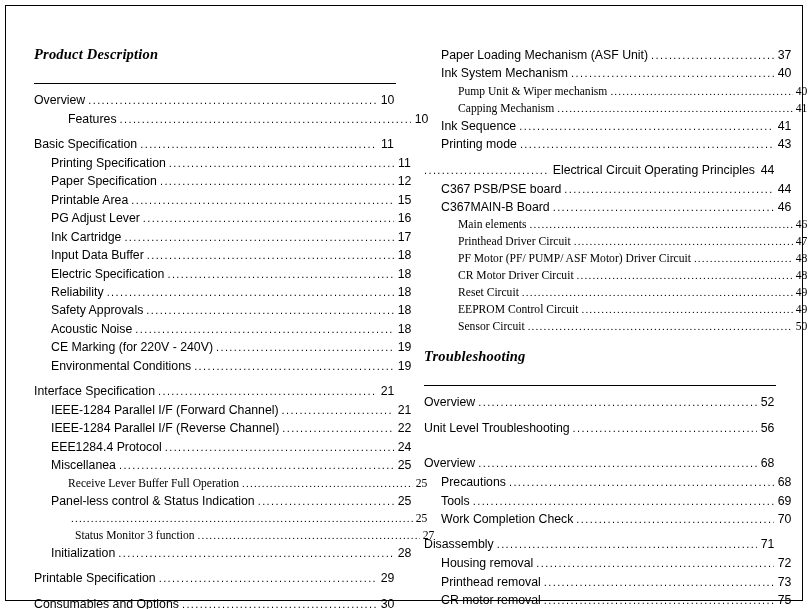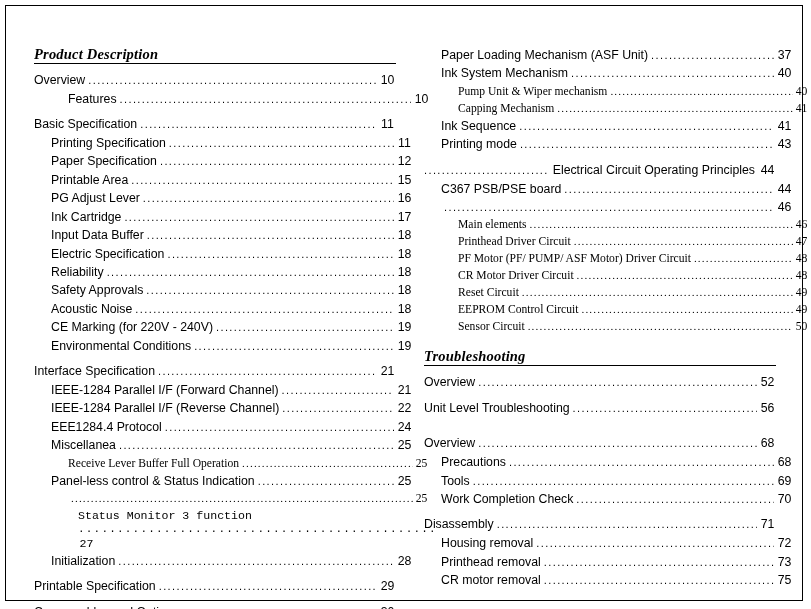--- a/index.html
+++ b/index.html
@@ -43,21 +43,21 @@
   .col-right { width: 394px; padding: 40px 28px 0 14px; }
 
   
   .section-head {
     font-family: "Liberation Serif", "DejaVu Serif", serif;
     font-style: italic;
     font-weight: bold;
     font-size: 14.5px;
     letter-spacing: 0.2px;
     line-height: 1.15;
-    padding-bottom: 0;
+    padding-bottom: 20px;
     border-bottom: 1.4px solid #000000;
     margin: 0 0 7px 0;
     white-space: nowrap;
   }
   .section-block { margin-bottom: 16px; }
   .section-block:last-child { margin-bottom: 0; }
   .section-block.tight { margin-bottom: 13px; }
 
   
   .toc-row {
@@ -114,25 +114,24 @@
     font-family: "Liberation Serif", "DejaVu Serif", serif;
     font-size: 11.6px;
     line-height: 17px;
     padding-left: 34px;
   }
   .lvl3 .toc-dots { margin-right: 0; letter-spacing: 1.2px; }
   .lvl3 .toc-page { font-size: 11.6px; }
 
   
   .lvl3b {
-    font-family: Liberation Mono, monospace;
+    font-family: Liberation Serif, serif;
     font-size: 11.6px;
     line-height: 17px;
     padding-left: 41px;
-    flex-direction: column;
   }
   .lvl3b .toc-dots { margin-right: 0; letter-spacing: 1.2px; }
   .lvl3b .toc-page { font-size: 11.6px; }
 
   
   .rowrev {
     font-size: 12.3px;
     line-height: 19px;
     padding-left: 0;
   }
@@ -327,20 +326,21 @@
             <span class="toc-dots">........................................................................................................................................................................................................</span>
             <span class="toc-title">Electrical Circuit Operating Principles</span>
             <span class="toc-page">44</span>
           </div>
           <div class="toc-row lvl2">
             <span class="toc-title">C367 PSB/PSE board</span>
             <span class="toc-dots">........................................................................................................................................................................................................</span>
             <span class="toc-page">44</span>
           </div>
           <div class="toc-row lvl2">
+            <span class="toc-title">C367MAIN-B Board</span>
             <span class="toc-dots">........................................................................................................................................................................................................</span>
             <span class="toc-page">46</span>
           </div>
           <div class="toc-row lvl3">
             <span class="toc-title">Main elements</span>
             <span class="toc-dots">........................................................................................................................................................................................................</span>
             <span class="toc-page">46</span>
           </div>
           <div class="toc-row lvl3">
             <span class="toc-title">Printhead Driver Circuit</span>

